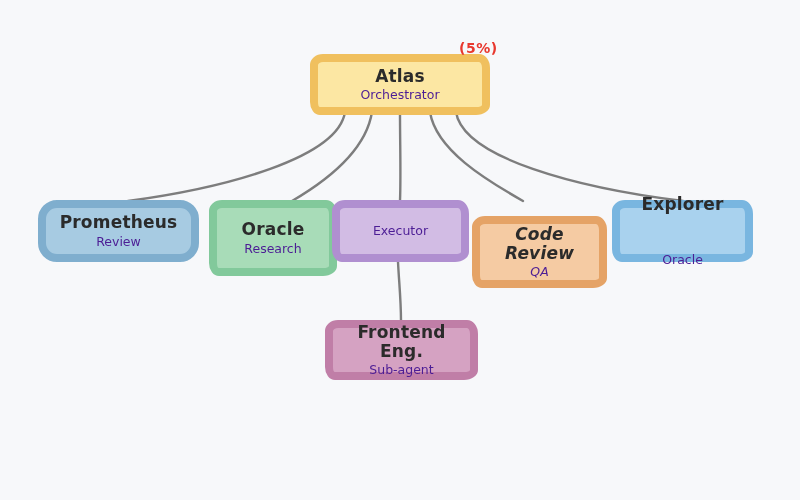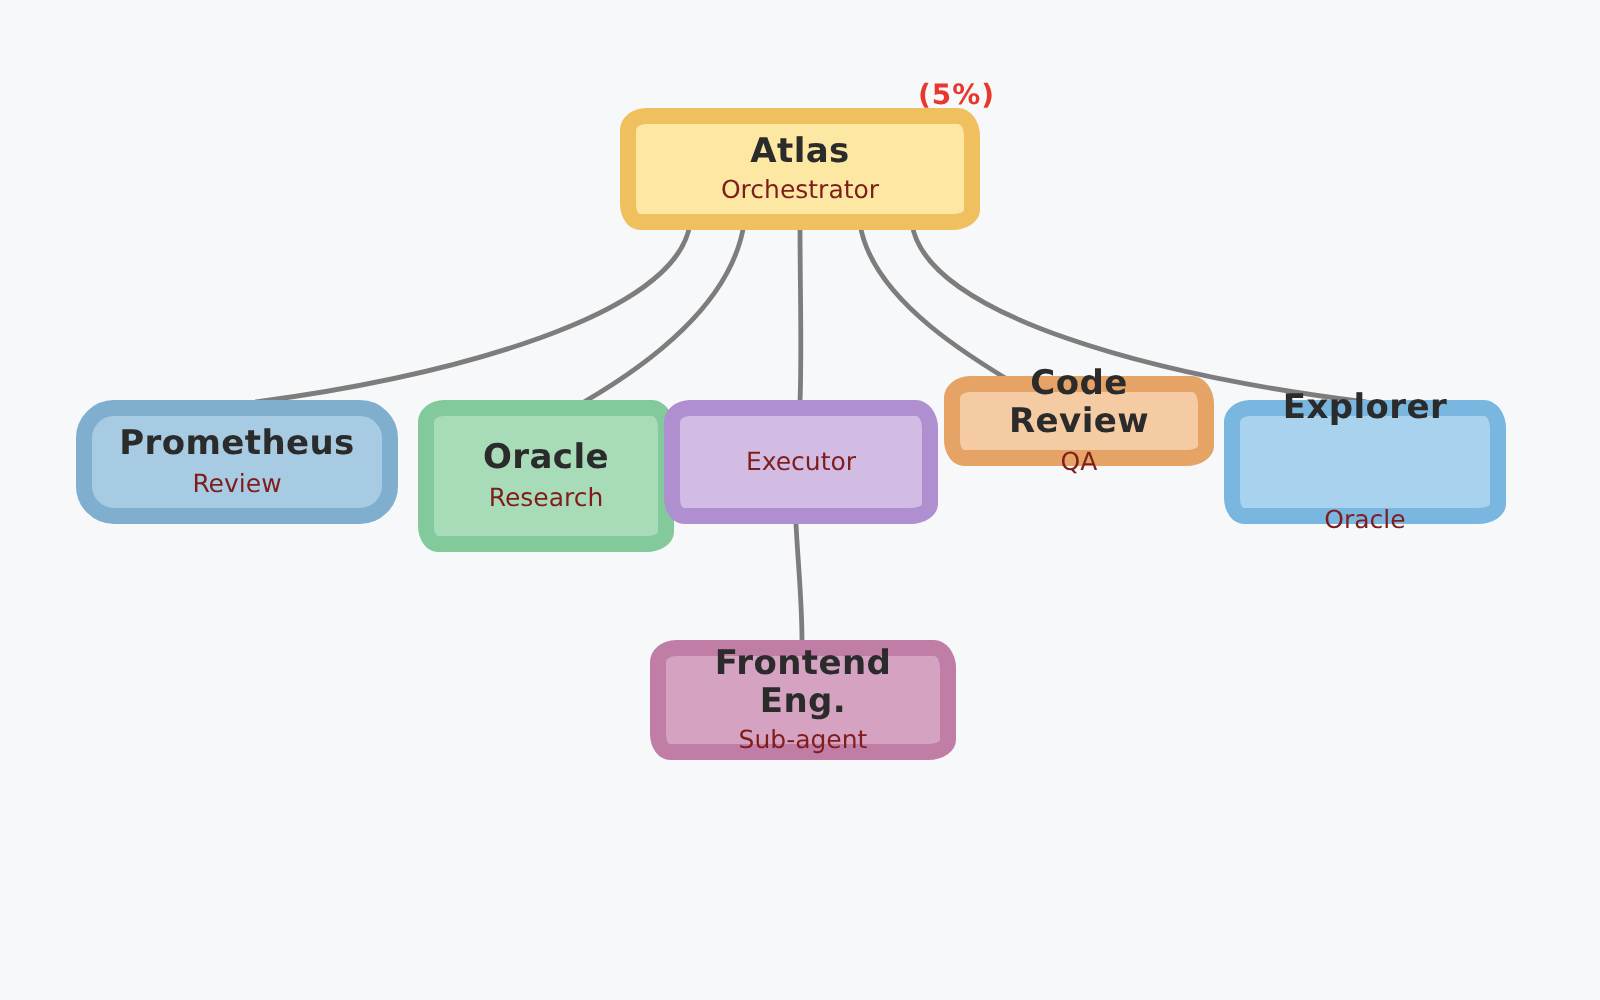--- a/index.html
+++ b/index.html
@@ -38,29 +38,29 @@
   .node .title {
     font-size: 17px;
     font-weight: 700;
     color: #2b2b2b;
     letter-spacing: 0.2px;
     line-height: 1.1;
   }
   .node .subtitle {
     font-size: 12.5px;
     font-weight: 400;
-    color: #7f1d1d;
+    color: #4c1d95;
     line-height: 1.1;
   }
   
   .node-atlas       { left: 310px; top: 54px;  width: 180px; height: 61px; }
   .node-prometheus  { left: 38px;  top: 200px; width: 161px; height: 62px; border-radius: 19px; }
   .node-oracle      { left: 209px; top: 200px; width: 128px; height: 76px; align-items: center; }
   .node-sisyphus    { left: 332px; top: 200px; width: 137px; height: 62px; }
-  .node-code-review { left: 472px; top: 188px; width: 135px; height: 45px; }
+  .node-code-review { left: 472px; top: 216px; width: 135px; height: 72px; font-style: italic; }
   .node-explorer    { left: 612px; top: 200px; width: 141px; height: 62px; }
   .node-frontend    { left: 325px; top: 320px; width: 153px; height: 60px; }
   .badge {
     position: absolute;
     left: 459px;
     top: 40px;
     font-size: 14px;
     font-weight: 700;
     letter-spacing: 0.5px;
     white-space: nowrap;

